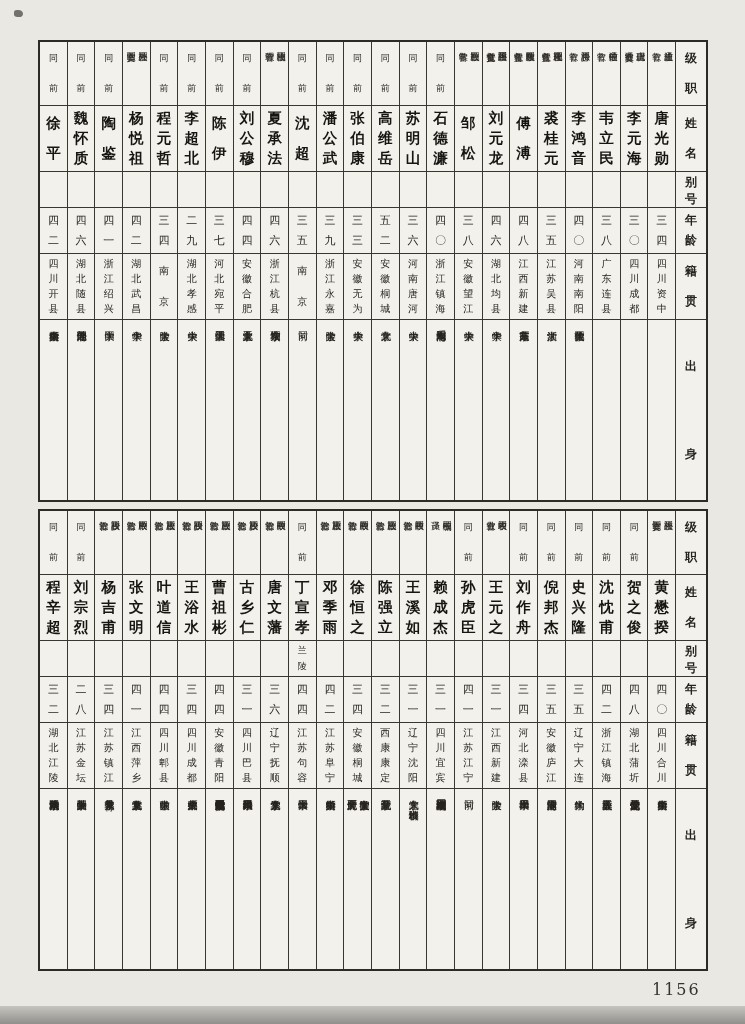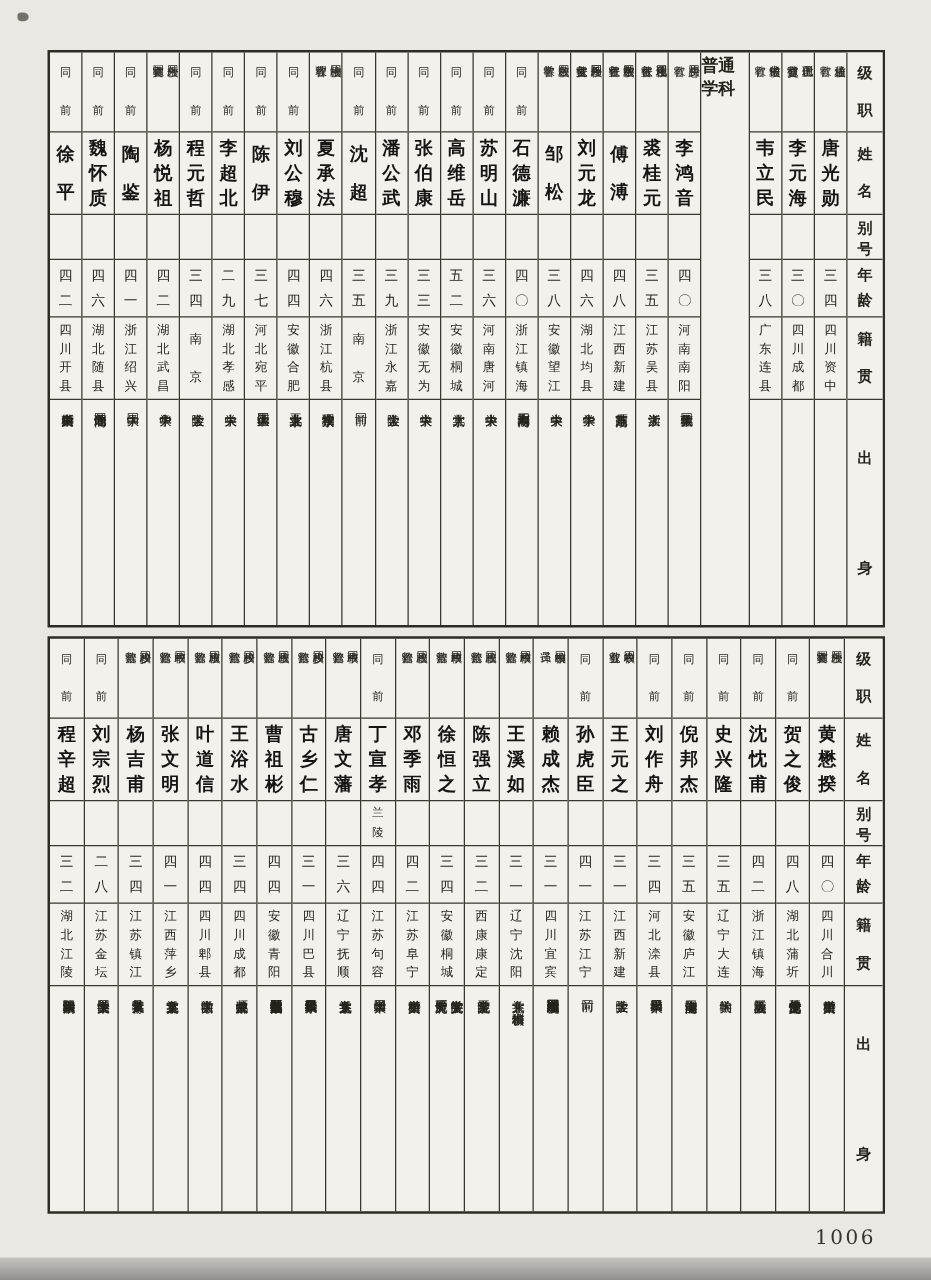--- a/index.html
+++ b/index.html
@@ -152,23 +152,20 @@
         <div class="cell charstack r4 origincell">
           <span class="ch">广</span>
           <span class="ch">东</span>
           <span class="ch">连</span>
           <span class="ch">县</span>
         </div>
         <div class="cell vtextwrap r5 educell">
           <span class="vtext"></span>
         </div>
       </div>
-      <div class="col label-col">
-        <div class="charstack labelcell"><span class="ch">普</span><span class="ch">通</span><span class="ch">学</span><span class="ch">科</span></div>
-      </div>
       <div class="col data-col">
         <div class="cell vtextwrap r0 rankcell">
           <span class="vtext">同少将总
 教官</span>
         </div>
         <div class="cell charstack r1 namecell">
           <span class="ch">李</span>
           <span class="ch">鸿</span>
           <span class="ch">音</span>
         </div>
@@ -1253,15 +1250,15 @@
           <span class="ch">湖</span>
           <span class="ch">北</span>
           <span class="ch">江</span>
           <span class="ch">陵</span>
         </div>
         <div class="cell vtextwrap r5 educell">
           <span class="vtext">朝阳大学法科政治系</span>
         </div>
       </div>
     </div>
-  <div class="pageno">1006</div>
+  <div class="pageno">1156</div>
   <div class="scan-strip"></div>
 </div>
 
 </body></html>

